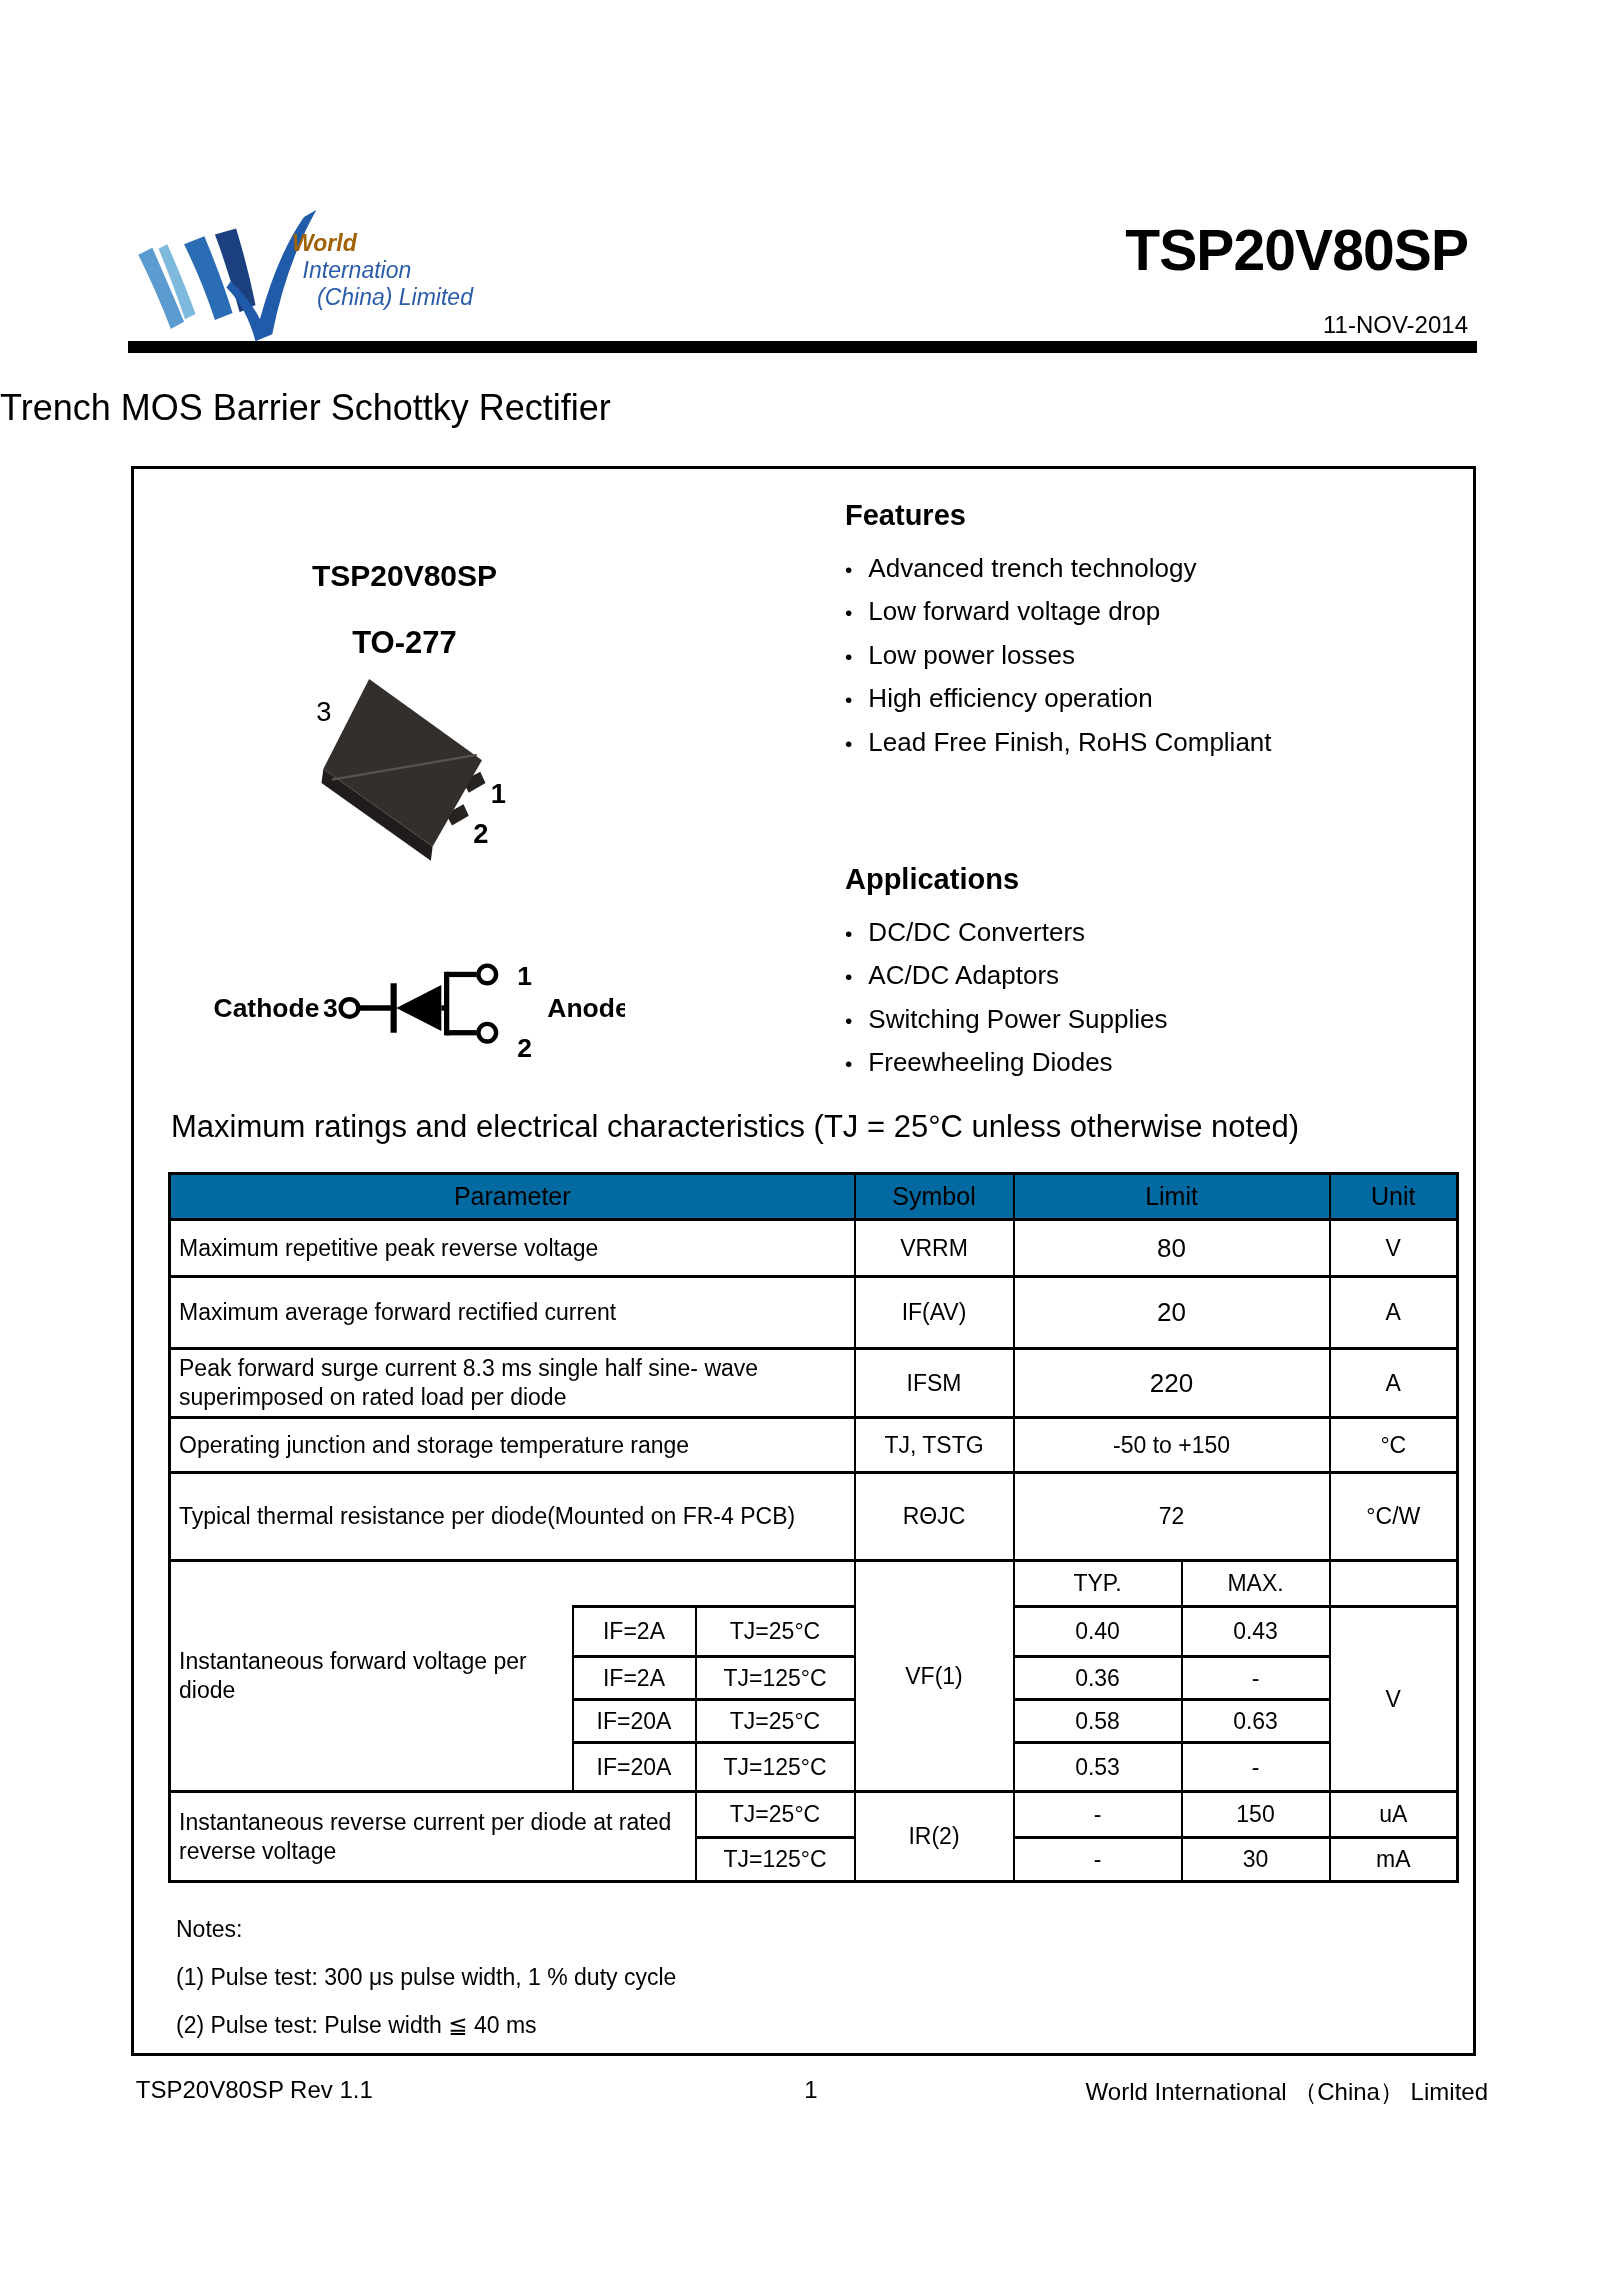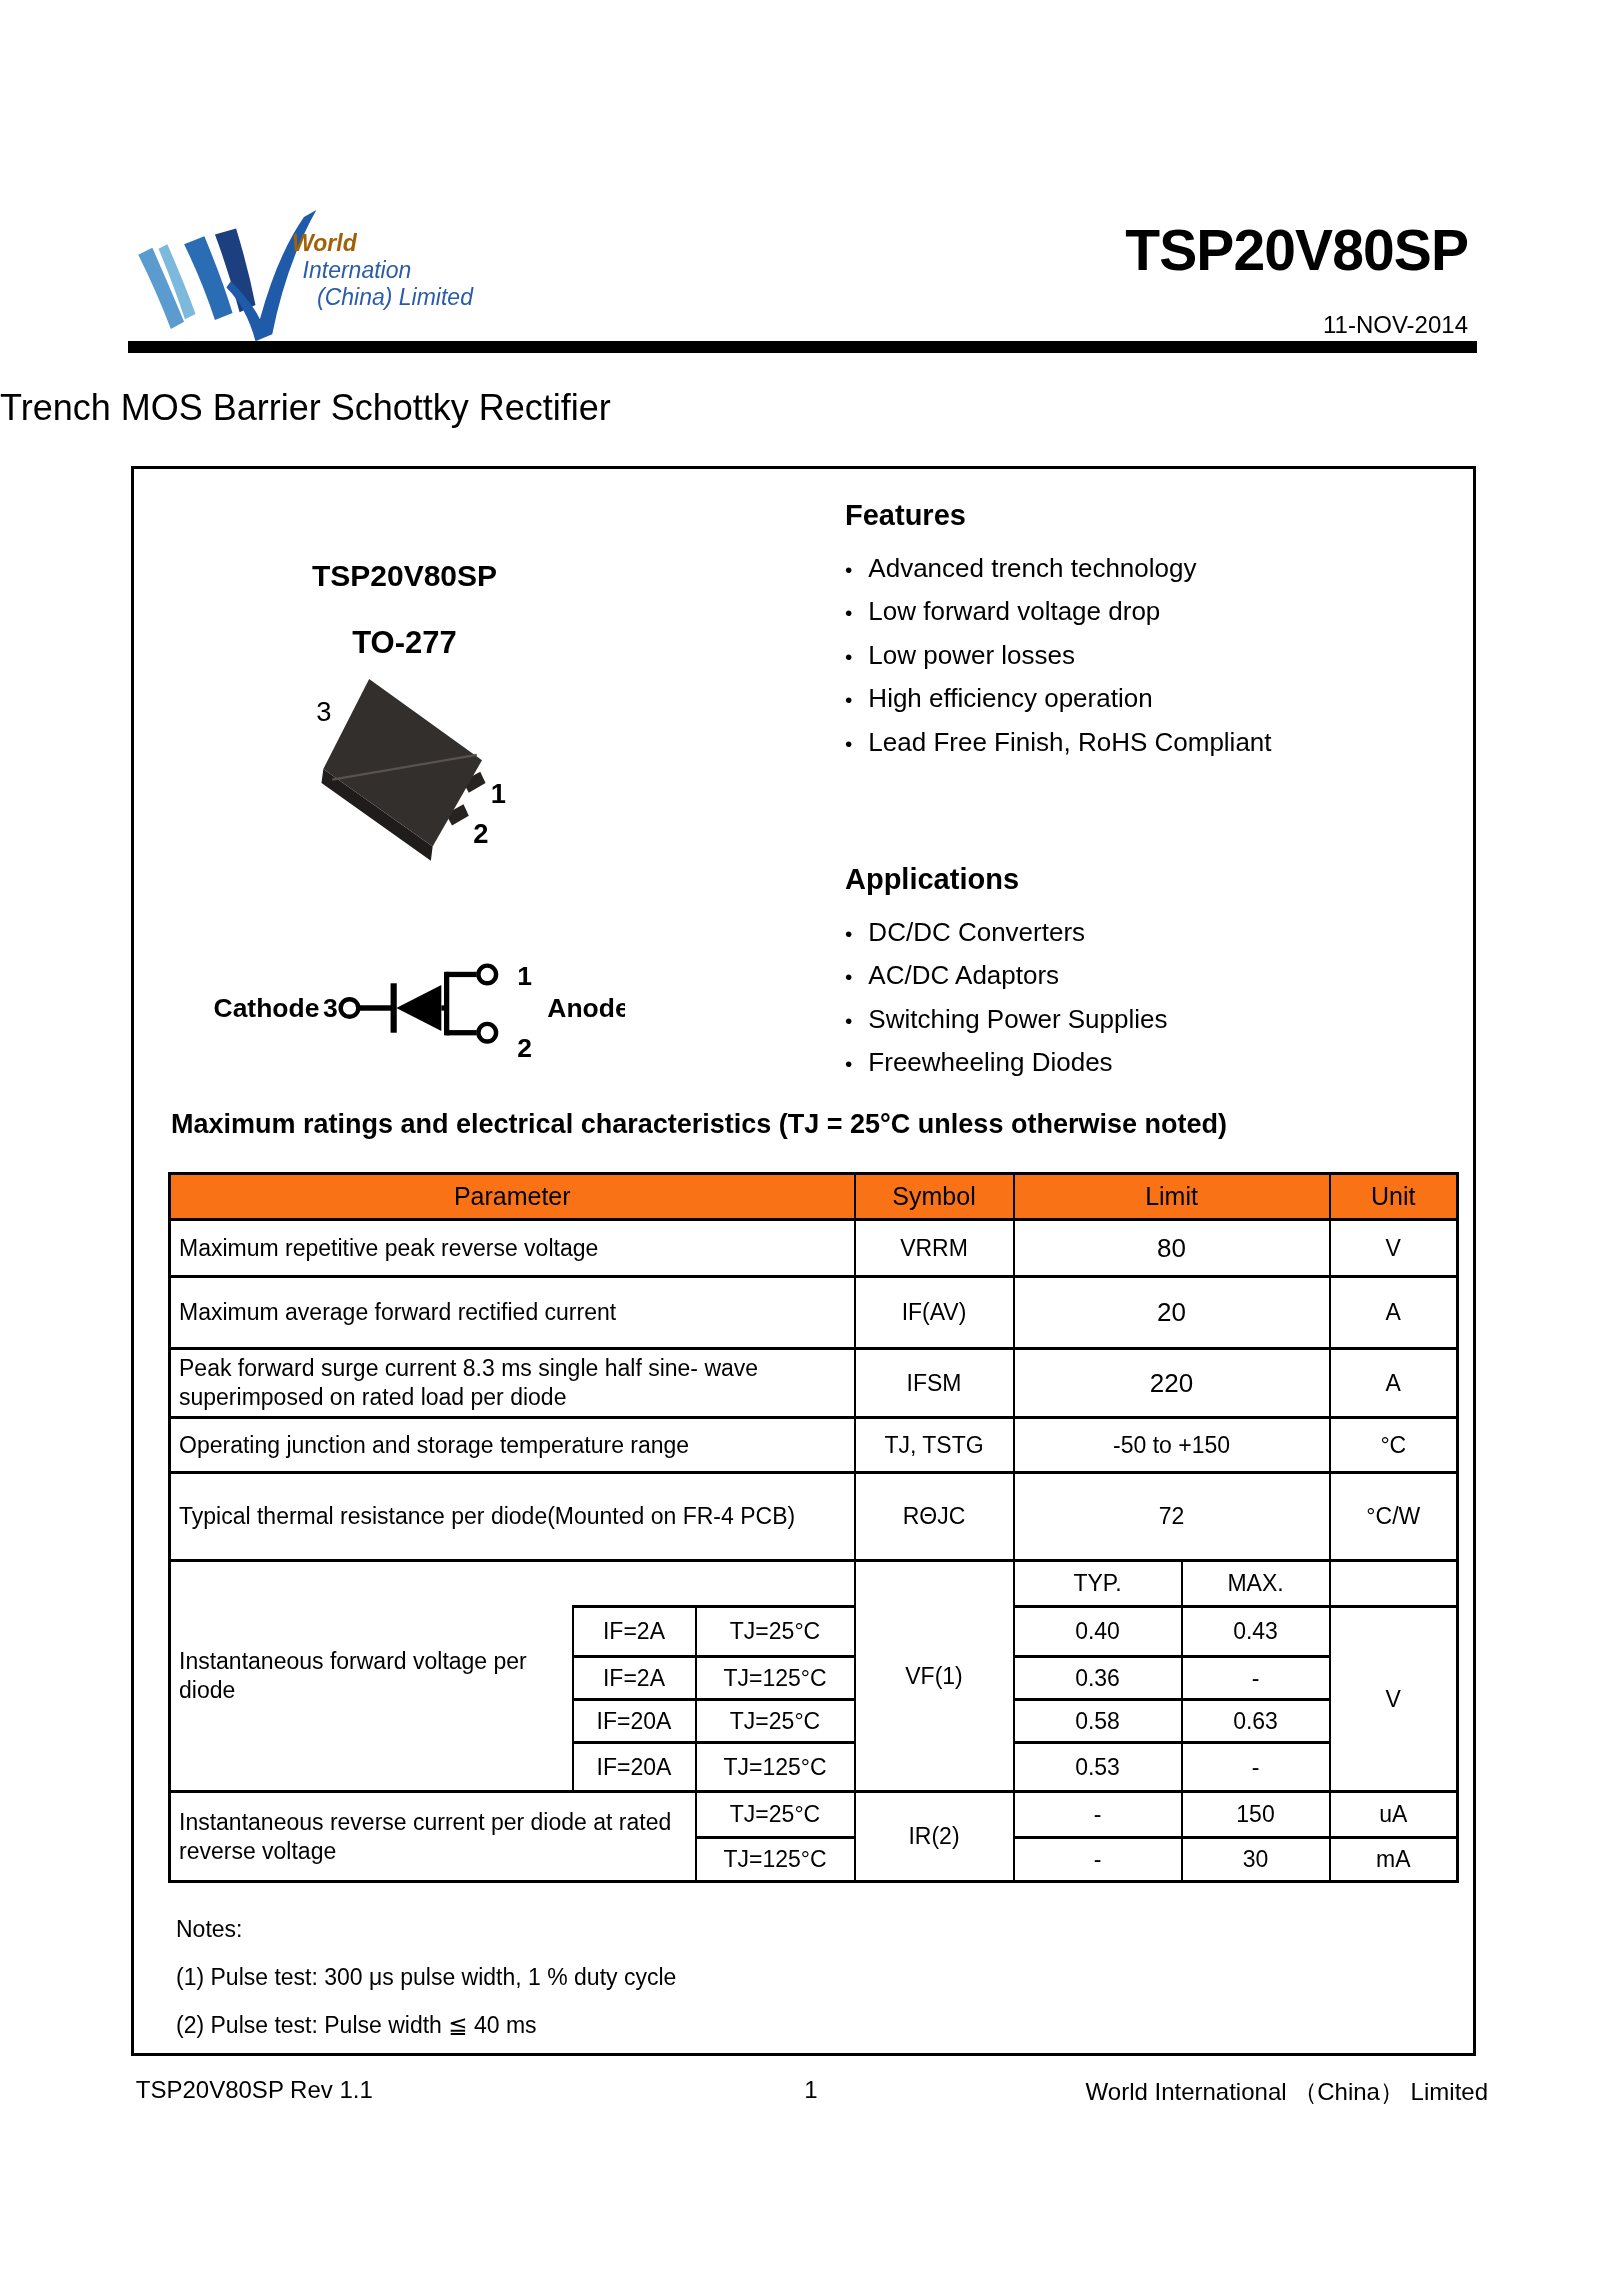--- a/index.html
+++ b/index.html
@@ -37,32 +37,32 @@
   .package-name { position:absolute; left:94px; top:156px; width:353px; text-align:center; font-size:31px; font-weight:bold; }
   .package-figure { position:absolute; left:175px; top:203px; }
   .schematic-figure { position:absolute; left:76px; top:477px; }
 
   .features-block { position:absolute; left:711px; top:30px; width:618px; }
   .applications-block { position:absolute; left:711px; top:394px; width:618px; }
   .list-title { font-size:29px; font-weight:bold; margin-bottom:21px; }
   .bullet-item { display:flex; align-items:baseline; font-size:26px; margin-bottom:12.4px; }
   .bullet-item .bullet { font-size:21px; margin-right:16px; }
 
-  .ratings-heading { position:absolute; left:37px; top:640px; width:1290px; font-size:27px; font-weight:bold; }
+  .ratings-heading { position:absolute; left:37px; top:640px; width:1290px; font-size:31px; font-weight:normal; }
 
   
   .table-wrap { position:absolute; left:34px; top:703px; }
   table.ratings { border-collapse:collapse; table-layout:fixed; width:1288px; border:3.5px solid #000; }
   table.ratings td {
     border:2.7px solid #000;
     border-top-width:3.5px; border-bottom-width:3.5px;
     font-size:23px; text-align:center; vertical-align:middle;
     padding:1.8px 5.3px; line-height:1.25;
   }
-  table.ratings td.hdr { background:#f97316; font-size:25px; }
+  table.ratings td.hdr { background:#0369a1; font-size:25px; }
   table.ratings td.param { text-align:left; padding-left:8px; }
   table.ratings td.val { font-size:26px; }
   table.ratings td.vf-label { border-right:none; }
   table.ratings td.noleft { border-left:none; }
 
   
   .notes { position:absolute; left:42px; top:1447px; font-size:23px; }
   .notes .note-line { margin-top:21px; }
   .footer {
     position:absolute; left:134px; top:2076px; width:1354px;

